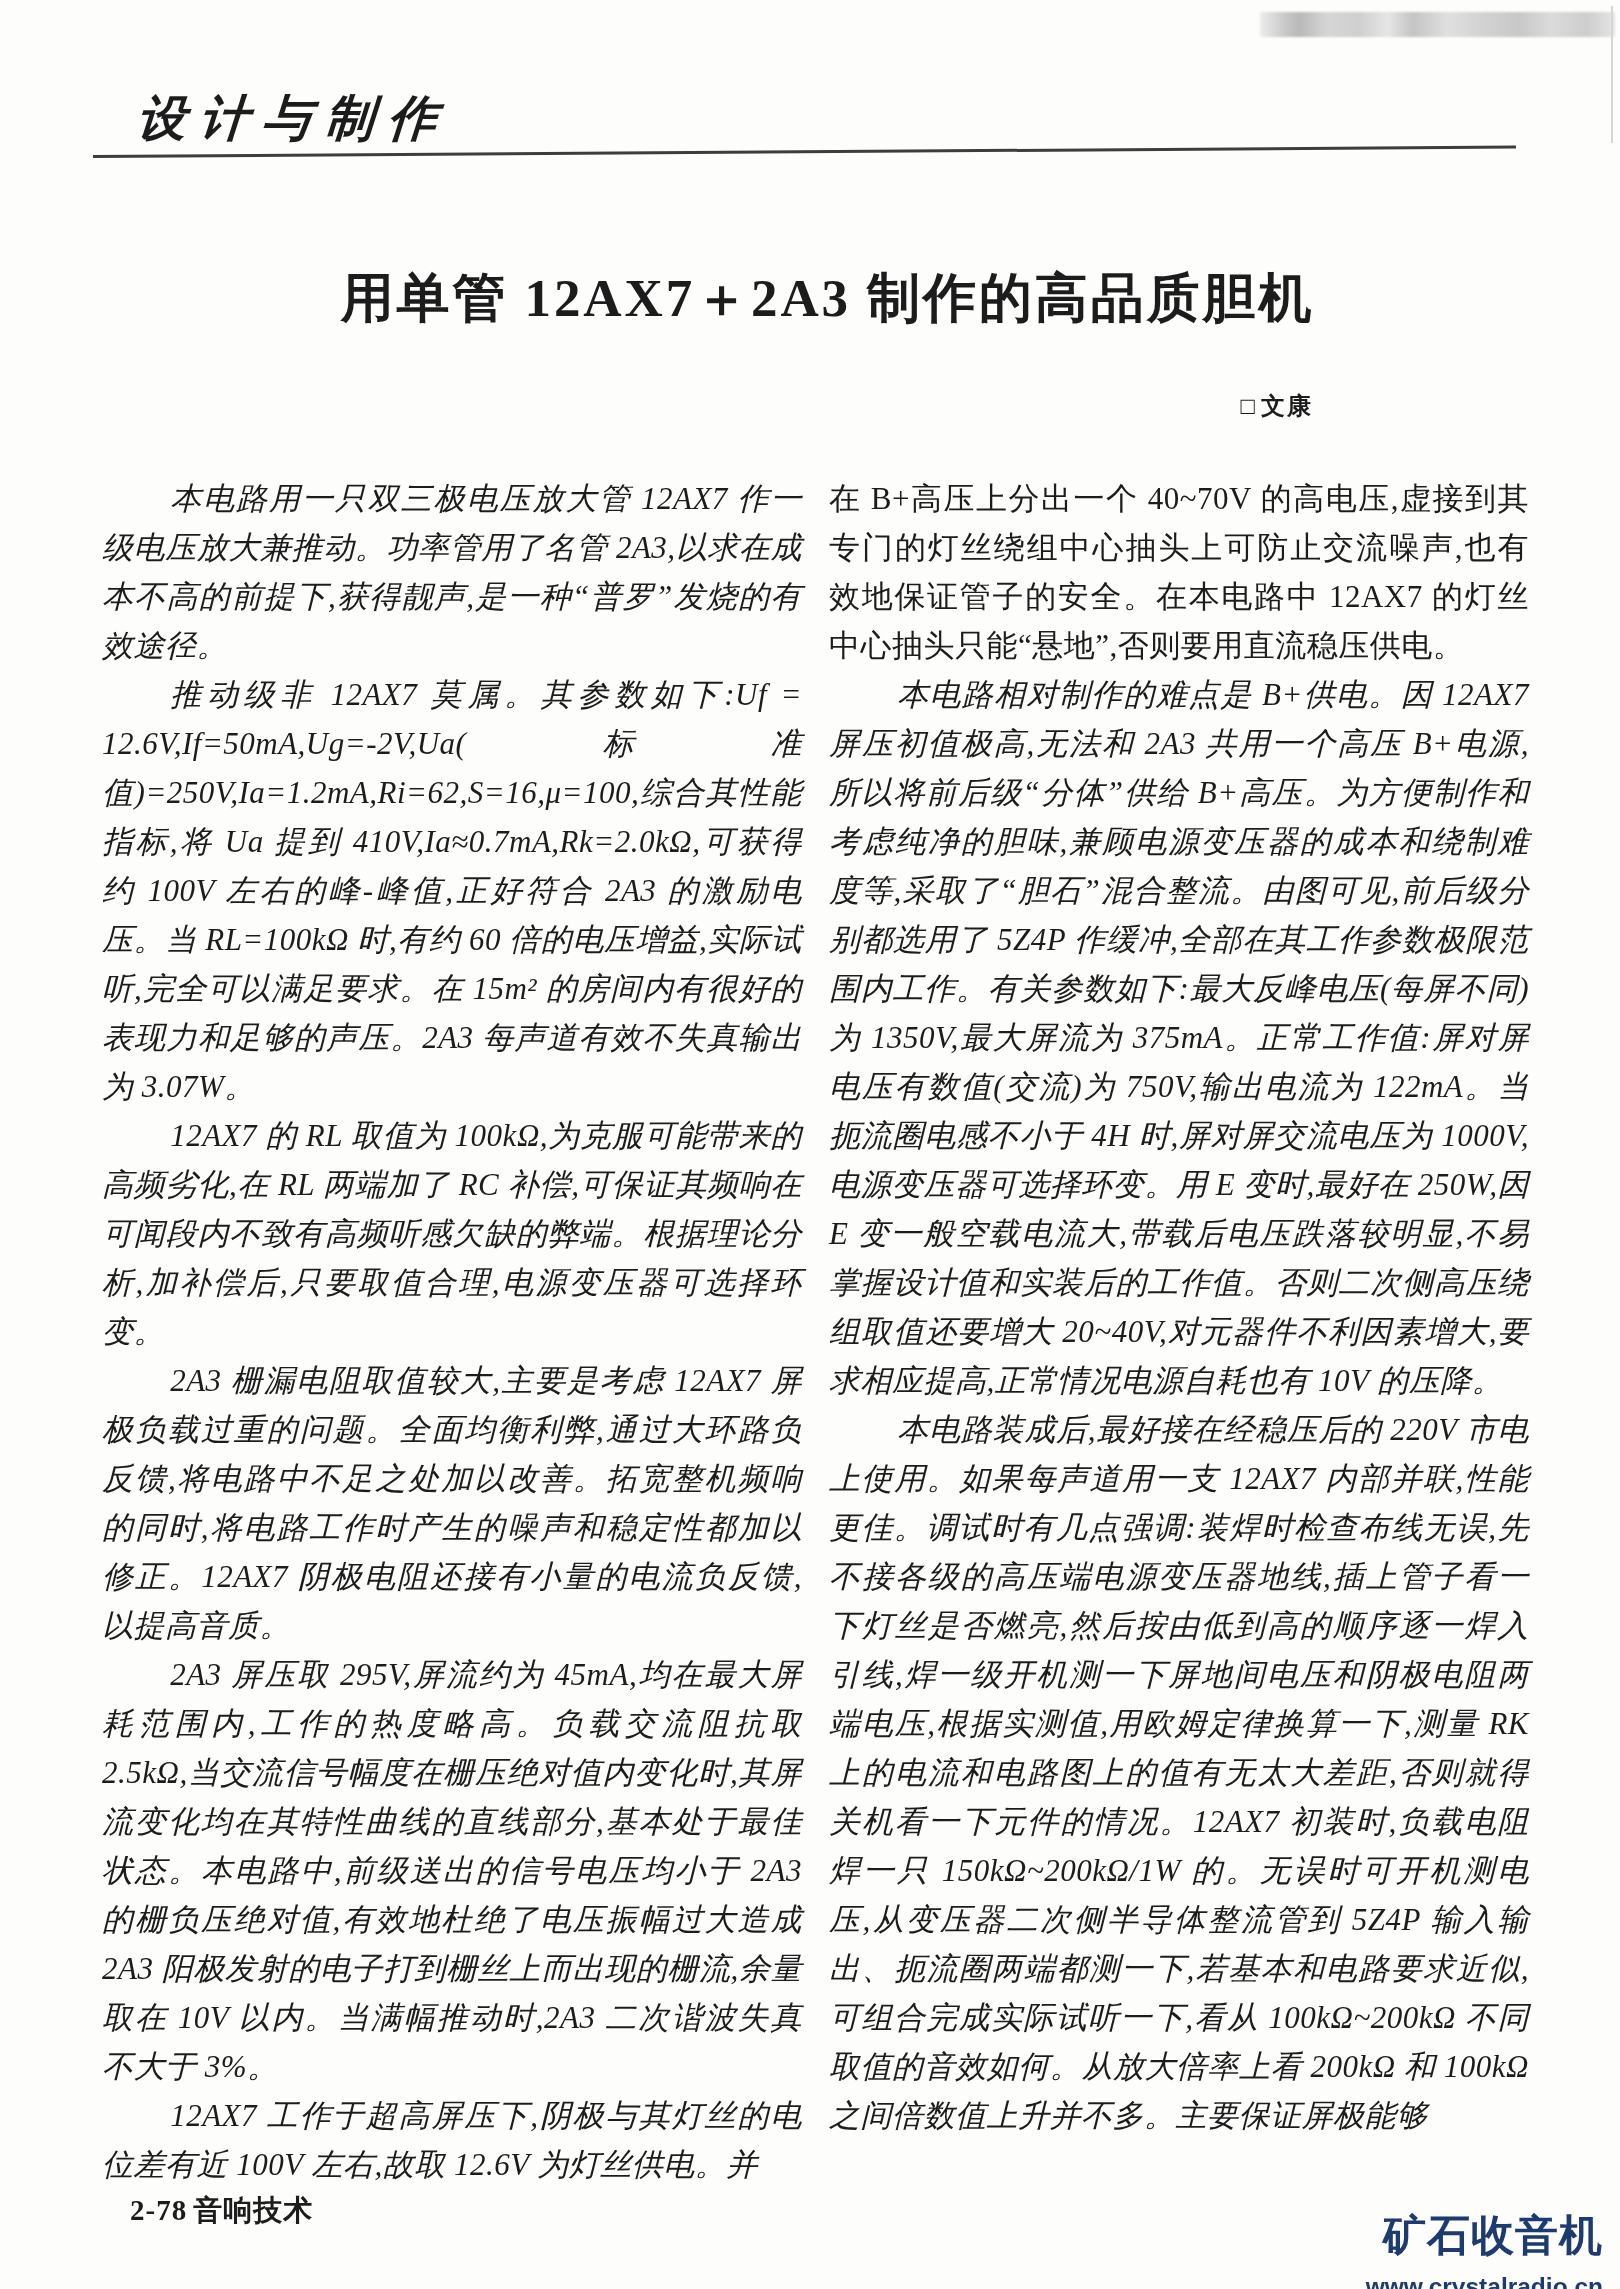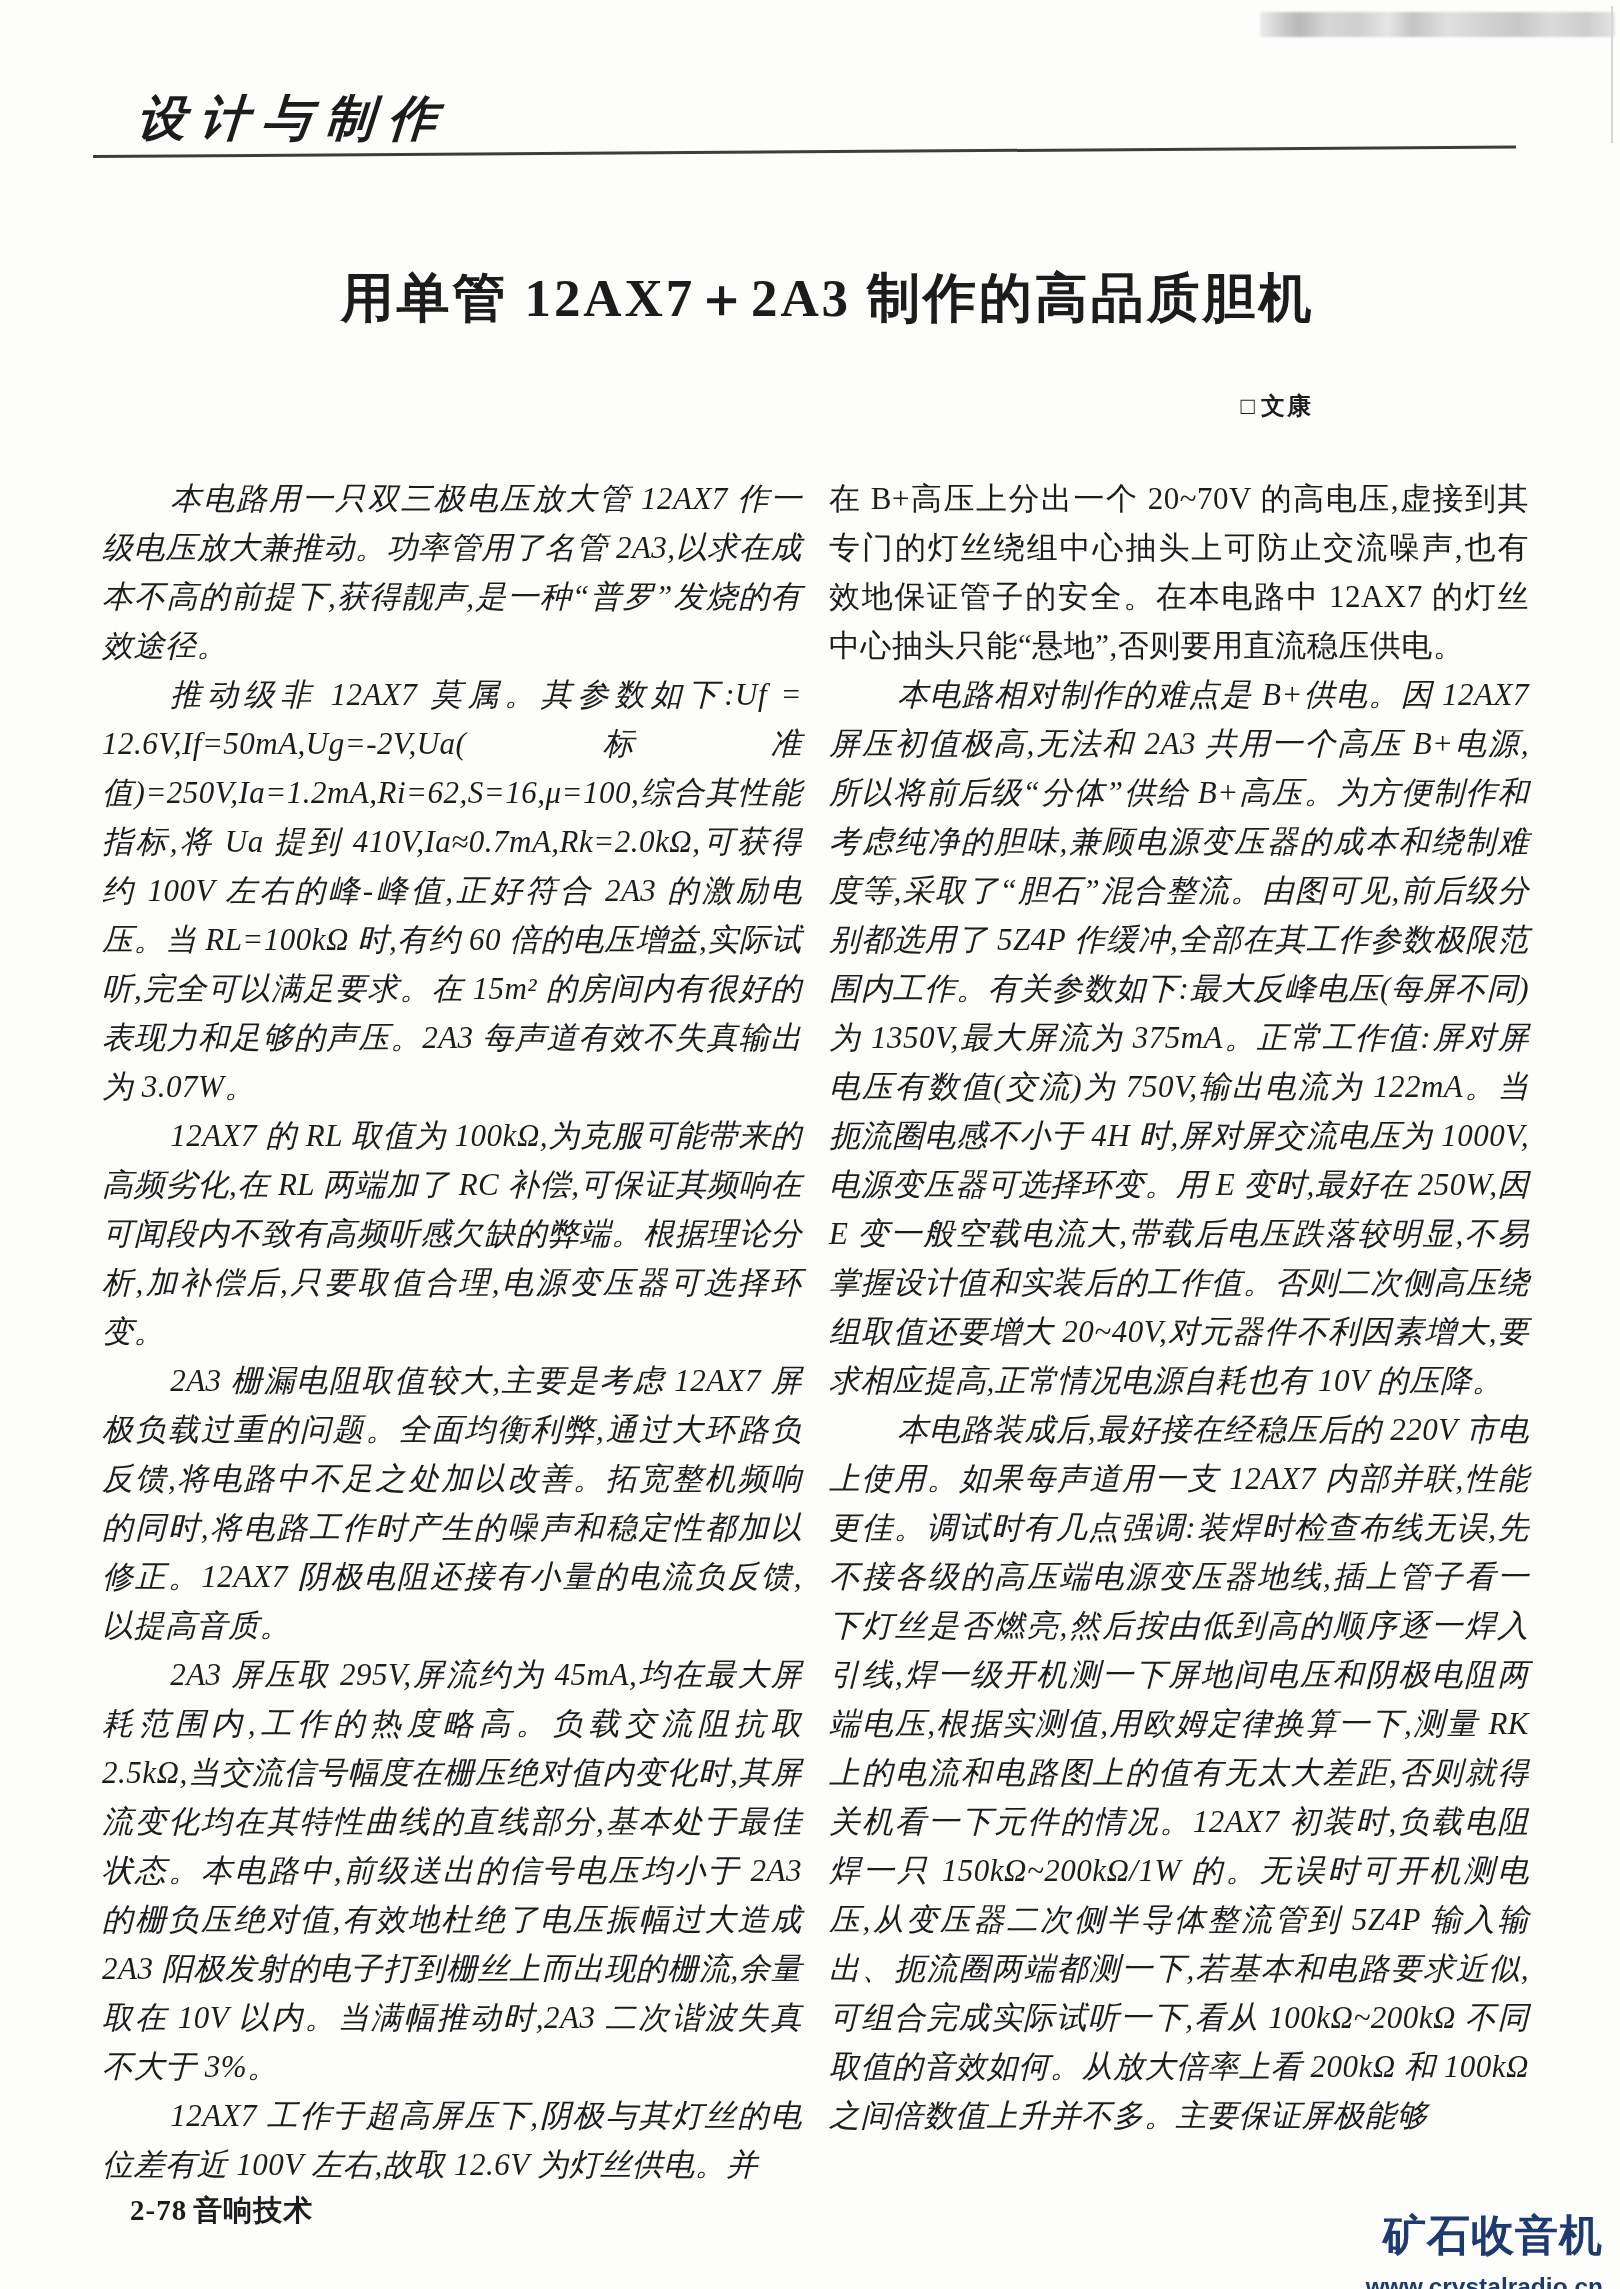--- a/index.html
+++ b/index.html
@@ -97,21 +97,21 @@
   <div class="col col-left">
     <p class="indent">本电路用一只双三极电压放大管 12AX7 作一级电压放大兼推动。功率管用了名管 2A3,以求在成本不高的前提下,获得靓声,是一种“普罗”发烧的有效途径。</p>
     <p class="indent">推动级非 12AX7 莫属。其参数如下:Uf = 12.6V,If=50mA,Ug=-2V,Ua(标准值)=250V,Ia=1.2mA,Ri=62,S=16,μ=100,综合其性能指标,将 Ua 提到 410V,Ia≈0.7mA,Rk=2.0kΩ,可获得约 100V 左右的峰-峰值,正好符合 2A3 的激励电压。当 RL=100kΩ 时,有约 60 倍的电压增益,实际试听,完全可以满足要求。在 15m² 的房间内有很好的表现力和足够的声压。2A3 每声道有效不失真输出为 3.07W。</p>
     <p class="indent">12AX7 的 RL 取值为 100kΩ,为克服可能带来的高频劣化,在 RL 两端加了 RC 补偿,可保证其频响在可闻段内不致有高频听感欠缺的弊端。根据理论分析,加补偿后,只要取值合理,电源变压器可选择环变。</p>
     <p class="indent">2A3 栅漏电阻取值较大,主要是考虑 12AX7 屏极负载过重的问题。全面均衡利弊,通过大环路负反馈,将电路中不足之处加以改善。拓宽整机频响的同时,将电路工作时产生的噪声和稳定性都加以修正。12AX7 阴极电阻还接有小量的电流负反馈,以提高音质。</p>
     <p class="indent">2A3 屏压取 295V,屏流约为 45mA,均在最大屏耗范围内,工作的热度略高。负载交流阻抗取 2.5kΩ,当交流信号幅度在栅压绝对值内变化时,其屏流变化均在其特性曲线的直线部分,基本处于最佳状态。本电路中,前级送出的信号电压均小于 2A3 的栅负压绝对值,有效地杜绝了电压振幅过大造成 2A3 阳极发射的电子打到栅丝上而出现的栅流,余量取在 10V 以内。当满幅推动时,2A3 二次谐波失真不大于 3%。</p>
     <p class="indent">12AX7 工作于超高屏压下,阴极与其灯丝的电位差有近 100V 左右,故取 12.6V 为灯丝供电。并</p>
   </div>
 
   <div class="col col-right">
-    <p>在 B+高压上分出一个 20~70V 的高电压,虚接到其专门的灯丝绕组中心抽头上可防止交流噪声,也有效地保证管子的安全。在本电路中 12AX7 的灯丝中心抽头只能“悬地”,否则要用直流稳压供电。</p>
+    <p>在 B+高压上分出一个 40~70V 的高电压,虚接到其专门的灯丝绕组中心抽头上可防止交流噪声,也有效地保证管子的安全。在本电路中 12AX7 的灯丝中心抽头只能“悬地”,否则要用直流稳压供电。</p>
     <p class="indent">本电路相对制作的难点是 B+供电。因 12AX7 屏压初值极高,无法和 2A3 共用一个高压 B+电源,所以将前后级“分体”供给 B+高压。为方便制作和考虑纯净的胆味,兼顾电源变压器的成本和绕制难度等,采取了“胆石”混合整流。由图可见,前后级分别都选用了 5Z4P 作缓冲,全部在其工作参数极限范围内工作。有关参数如下:最大反峰电压(每屏不同)为 1350V,最大屏流为 375mA。正常工作值:屏对屏电压有数值(交流)为 750V,输出电流为 122mA。当扼流圈电感不小于 4H 时,屏对屏交流电压为 1000V,电源变压器可选择环变。用 E 变时,最好在 250W,因 E 变一般空载电流大,带载后电压跌落较明显,不易掌握设计值和实装后的工作值。否则二次侧高压绕组取值还要增大 20~40V,对元器件不利因素增大,要求相应提高,正常情况电源自耗也有 10V 的压降。</p>
     <p class="indent">本电路装成后,最好接在经稳压后的 220V 市电上使用。如果每声道用一支 12AX7 内部并联,性能更佳。调试时有几点强调:装焊时检查布线无误,先不接各级的高压端电源变压器地线,插上管子看一下灯丝是否燃亮,然后按由低到高的顺序逐一焊入引线,焊一级开机测一下屏地间电压和阴极电阻两端电压,根据实测值,用欧姆定律换算一下,测量 RK 上的电流和电路图上的值有无太大差距,否则就得关机看一下元件的情况。12AX7 初装时,负载电阻焊一只 150kΩ~200kΩ/1W 的。无误时可开机测电压,从变压器二次侧半导体整流管到 5Z4P 输入输出、扼流圈两端都测一下,若基本和电路要求近似,可组合完成实际试听一下,看从 100kΩ~200kΩ 不同取值的音效如何。从放大倍率上看 200kΩ 和 100kΩ 之间倍数值上升并不多。主要保证屏极能够</p>
   </div>
 
   <div class="footer">
     <span class="pagenum">2-78</span><span>音响技术</span>
   </div>
 
   <div class="watermark" style="color: rgb(29, 59, 110);">
     <div class="wm-name">矿石收音机</div>

